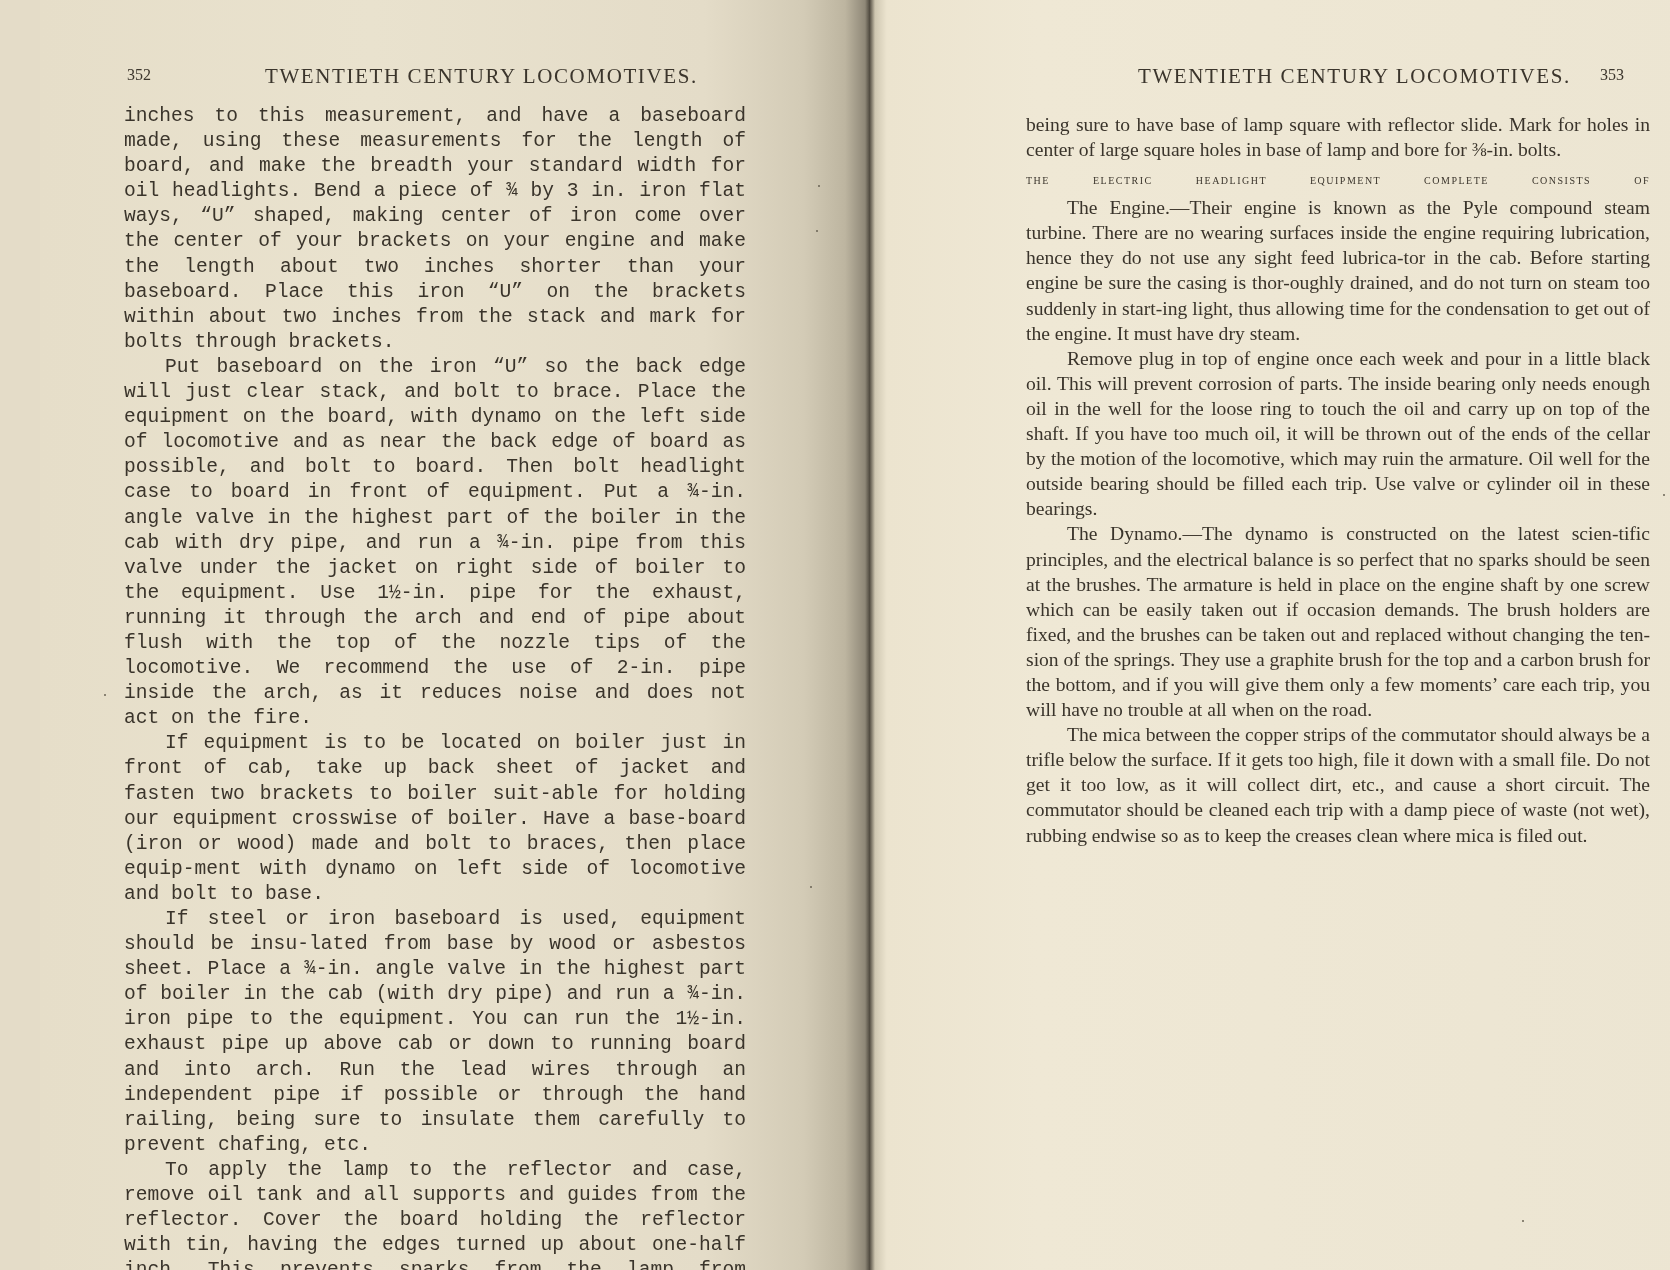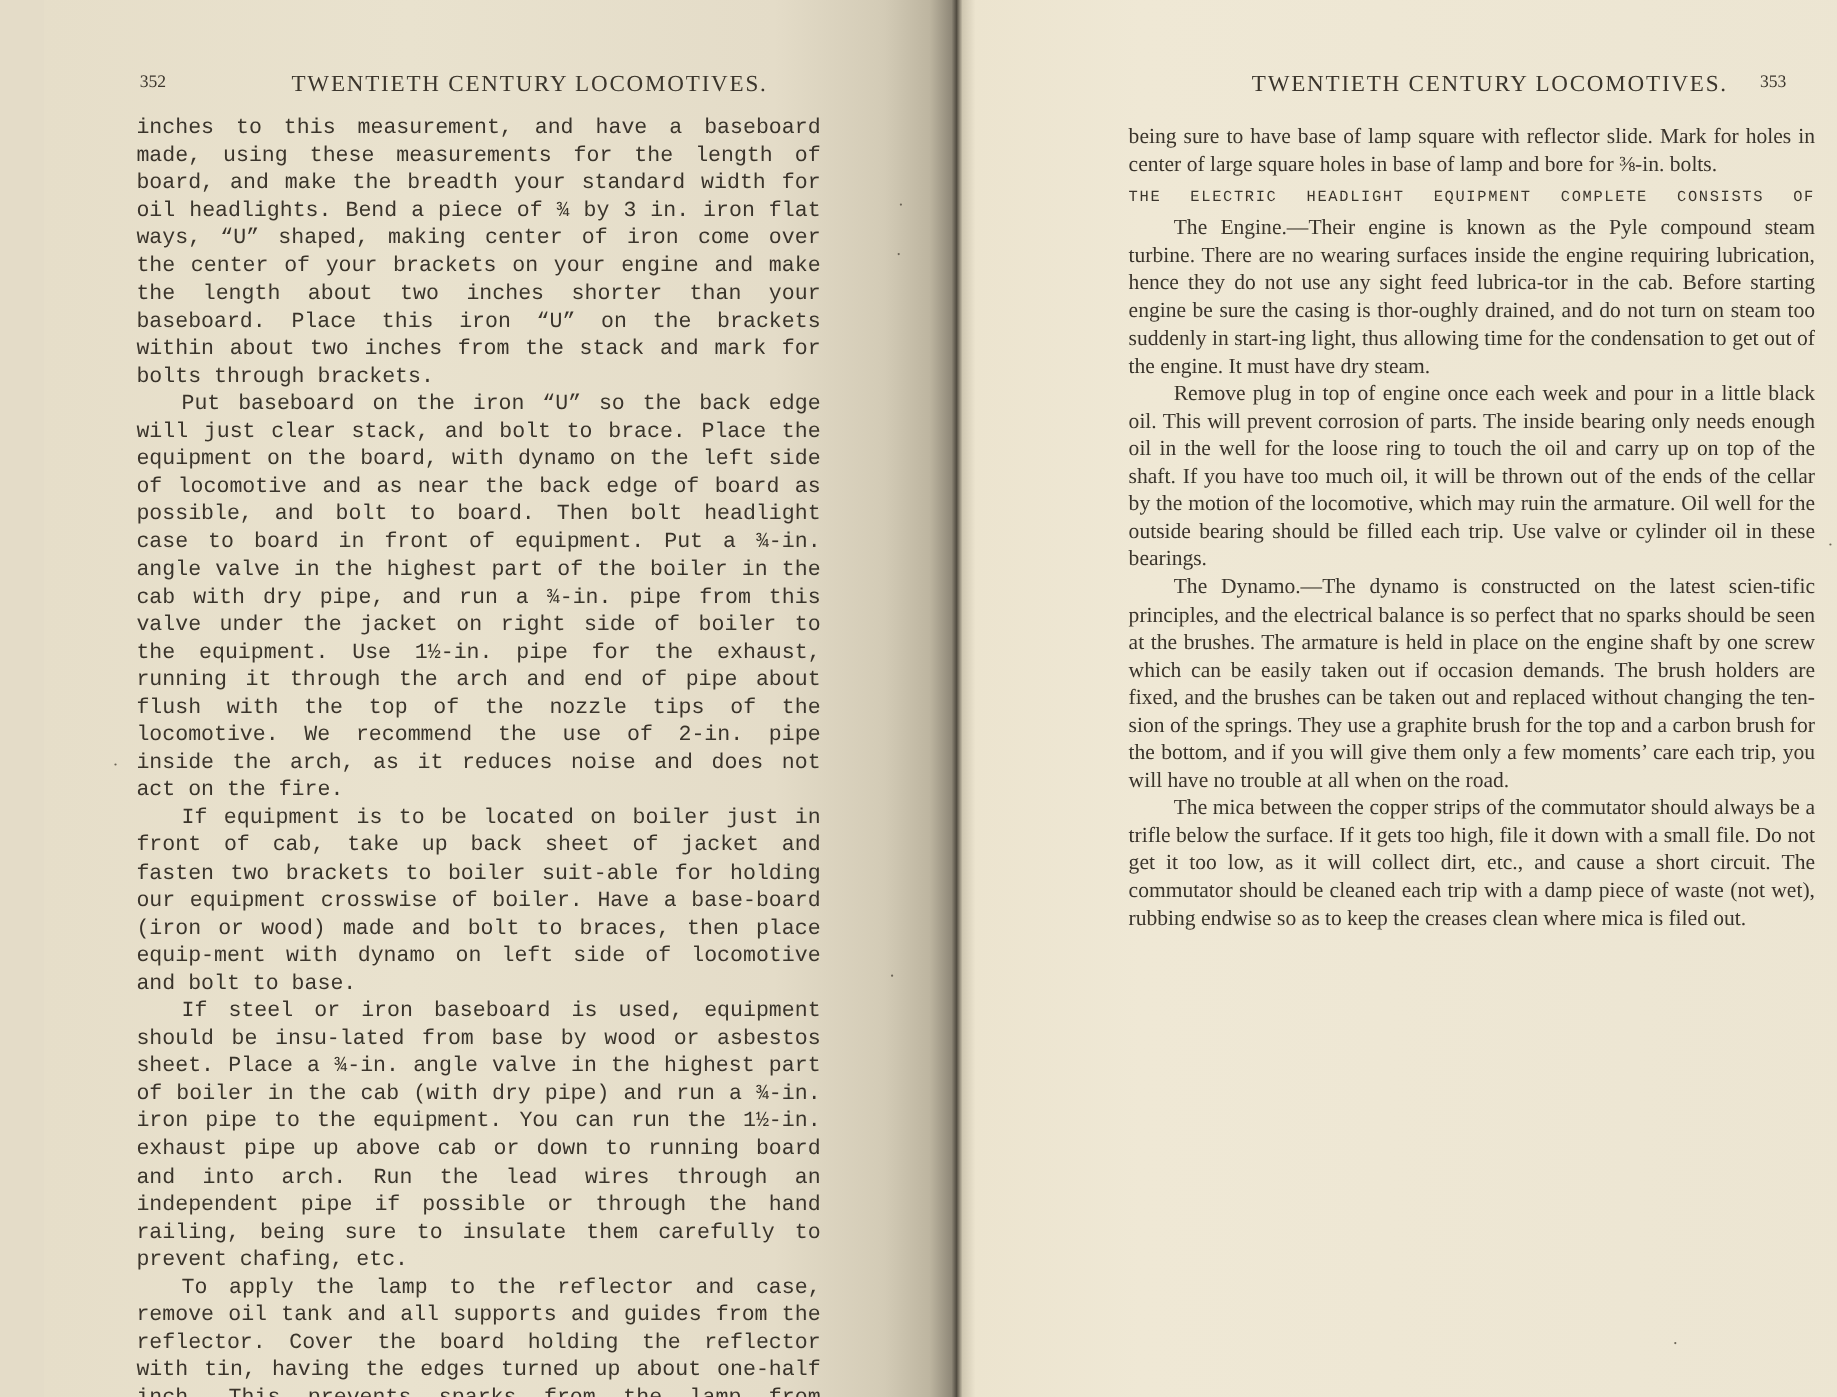--- a/index.html
+++ b/index.html
@@ -30,22 +30,22 @@
   .right .folio { left:1560px; }
   .text-block {
     position:absolute; font-size:19.6px; line-height:25.1px;
     text-align:justify; hyphens:none;
   }
   .left .text-block { left:84px; top:104px; width:622px;font-family:Liberation Mono, monospace; }
   .right .text-block { left:958px; top:112px; width:624px; }
   .text-block p { margin:0; text-indent:0; }
   .text-block p.indent { text-indent:41px; }
   .caption {
-    font-size:14px; letter-spacing:1.5px; line-height:25px;
-    text-align:center; margin:6px 0 2px 0; color:#3b352c;font-family:Liberation Mono, monospace;
+    font-size:10px; letter-spacing:1.5px; line-height:25px;
+    text-align:center; margin:6px 0 2px 0; color:#3b352c;
   }
   .caption span { display:block; }
   .caption .first { text-align:justify; text-align-last:justify; }
   .speck { position:absolute; width:2px; height:2px; border-radius:1px; background:#6a6355; }
 </style>
 </head>
 <body>
 
 <div class="spread">
 

